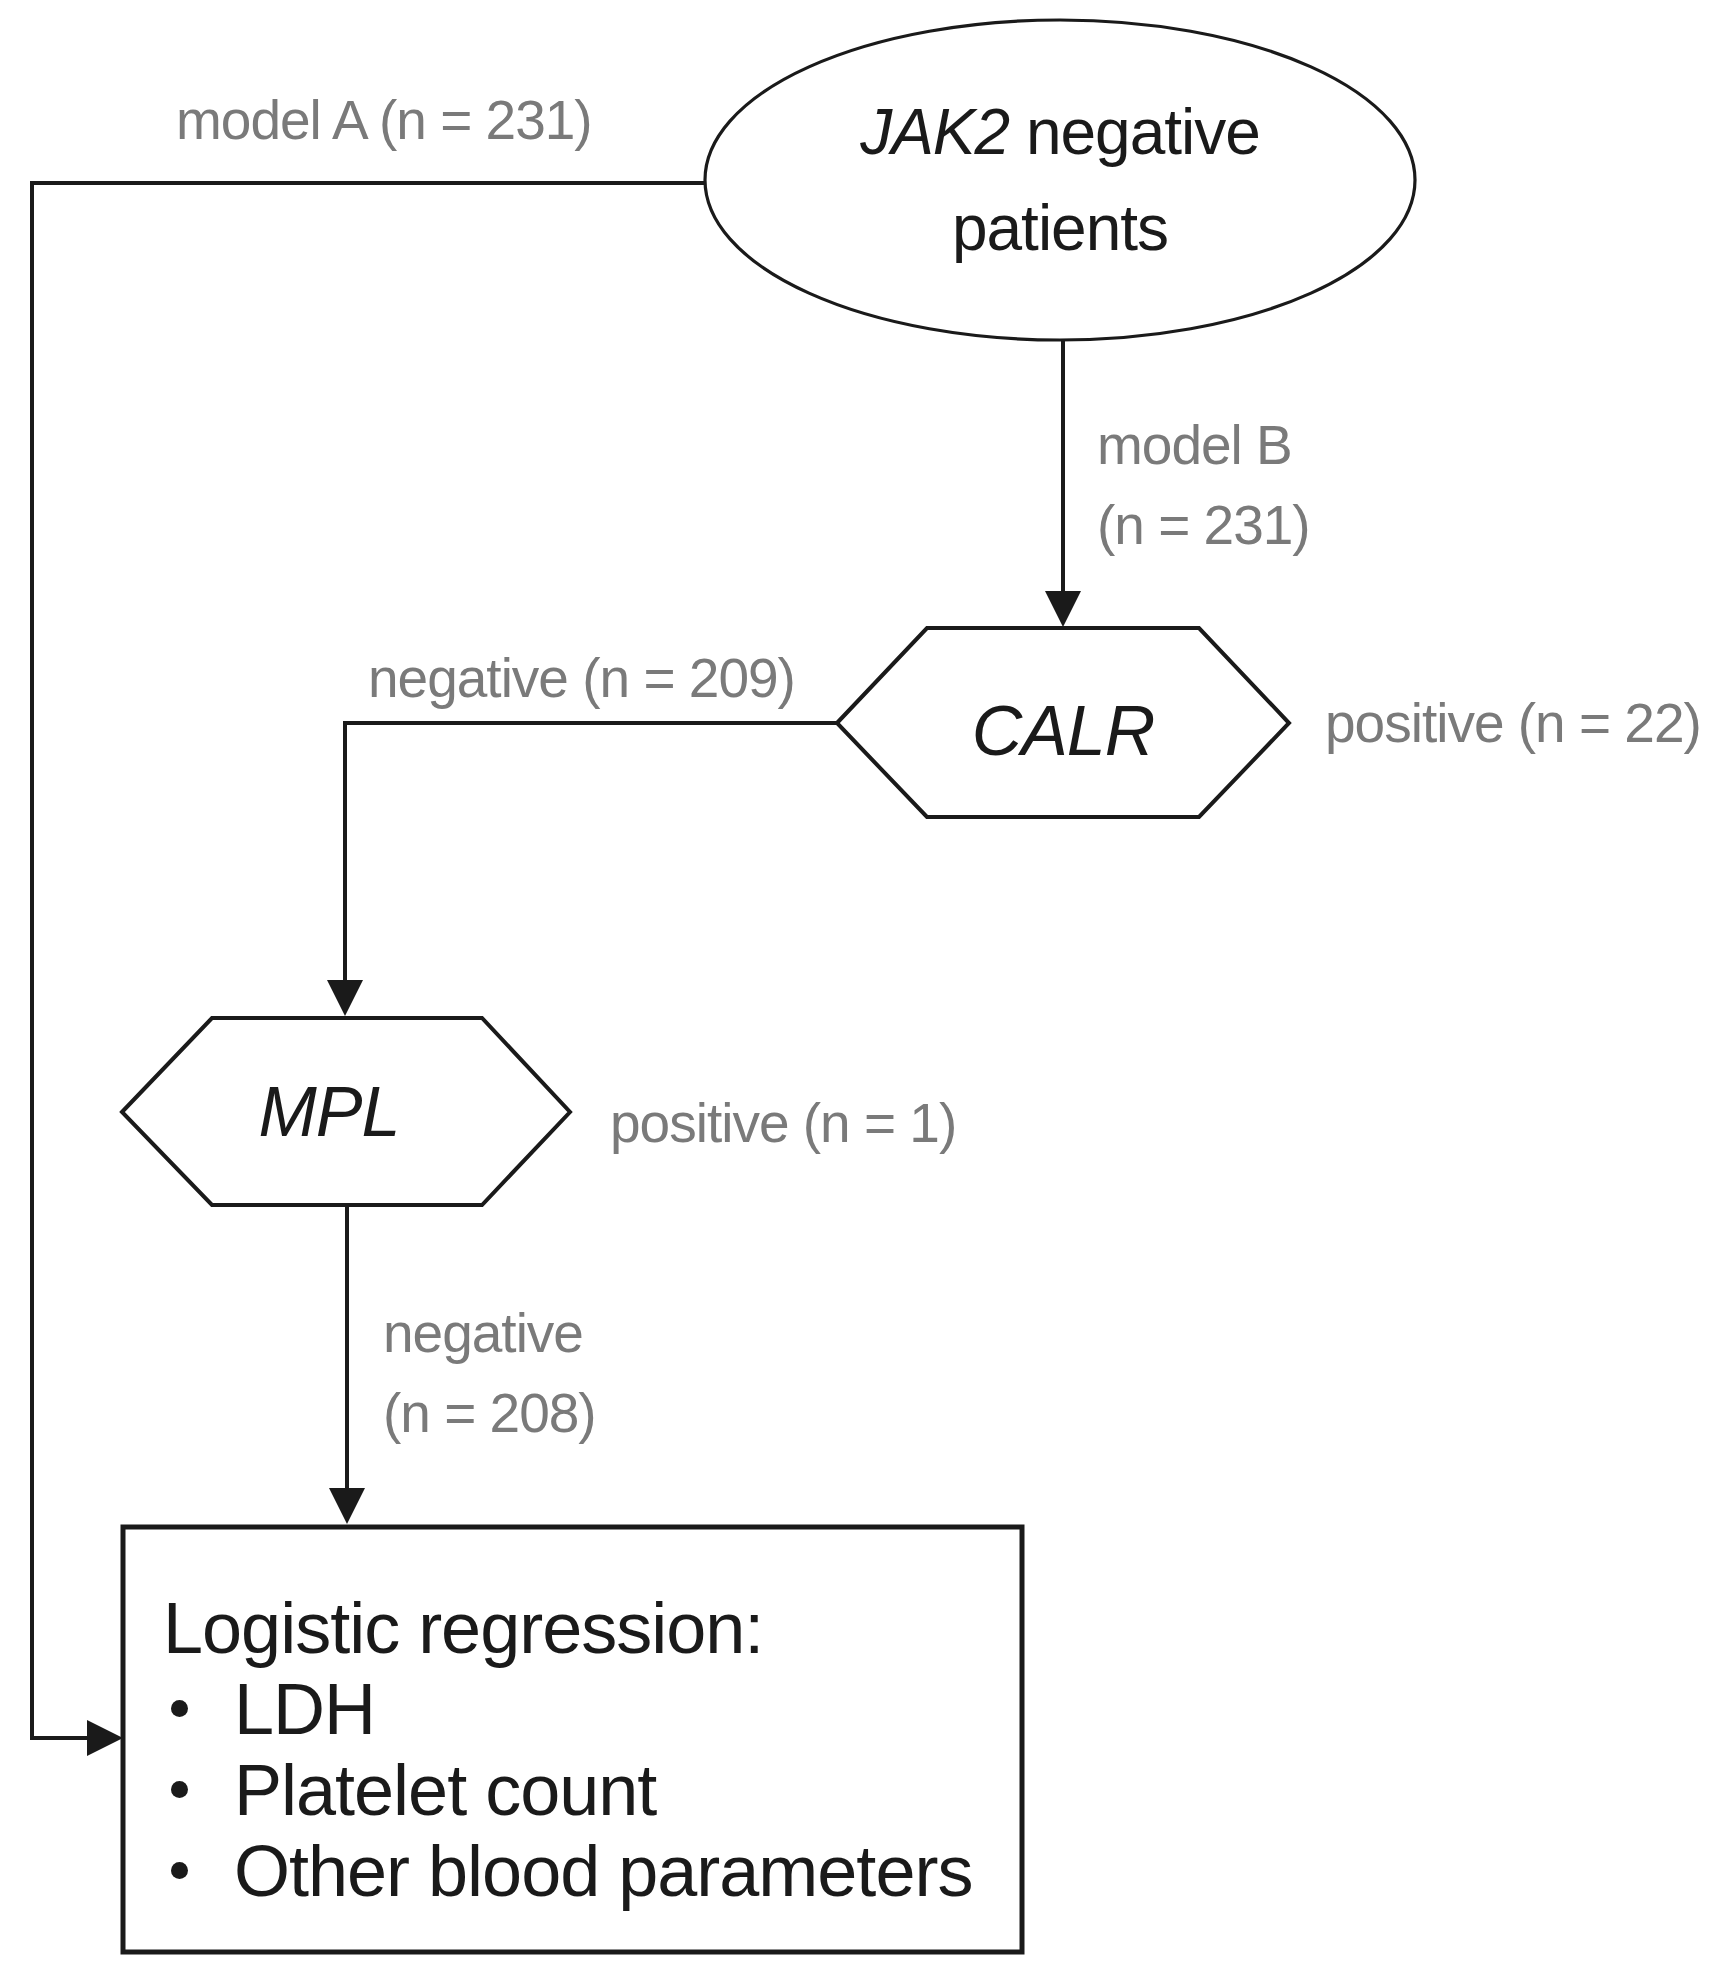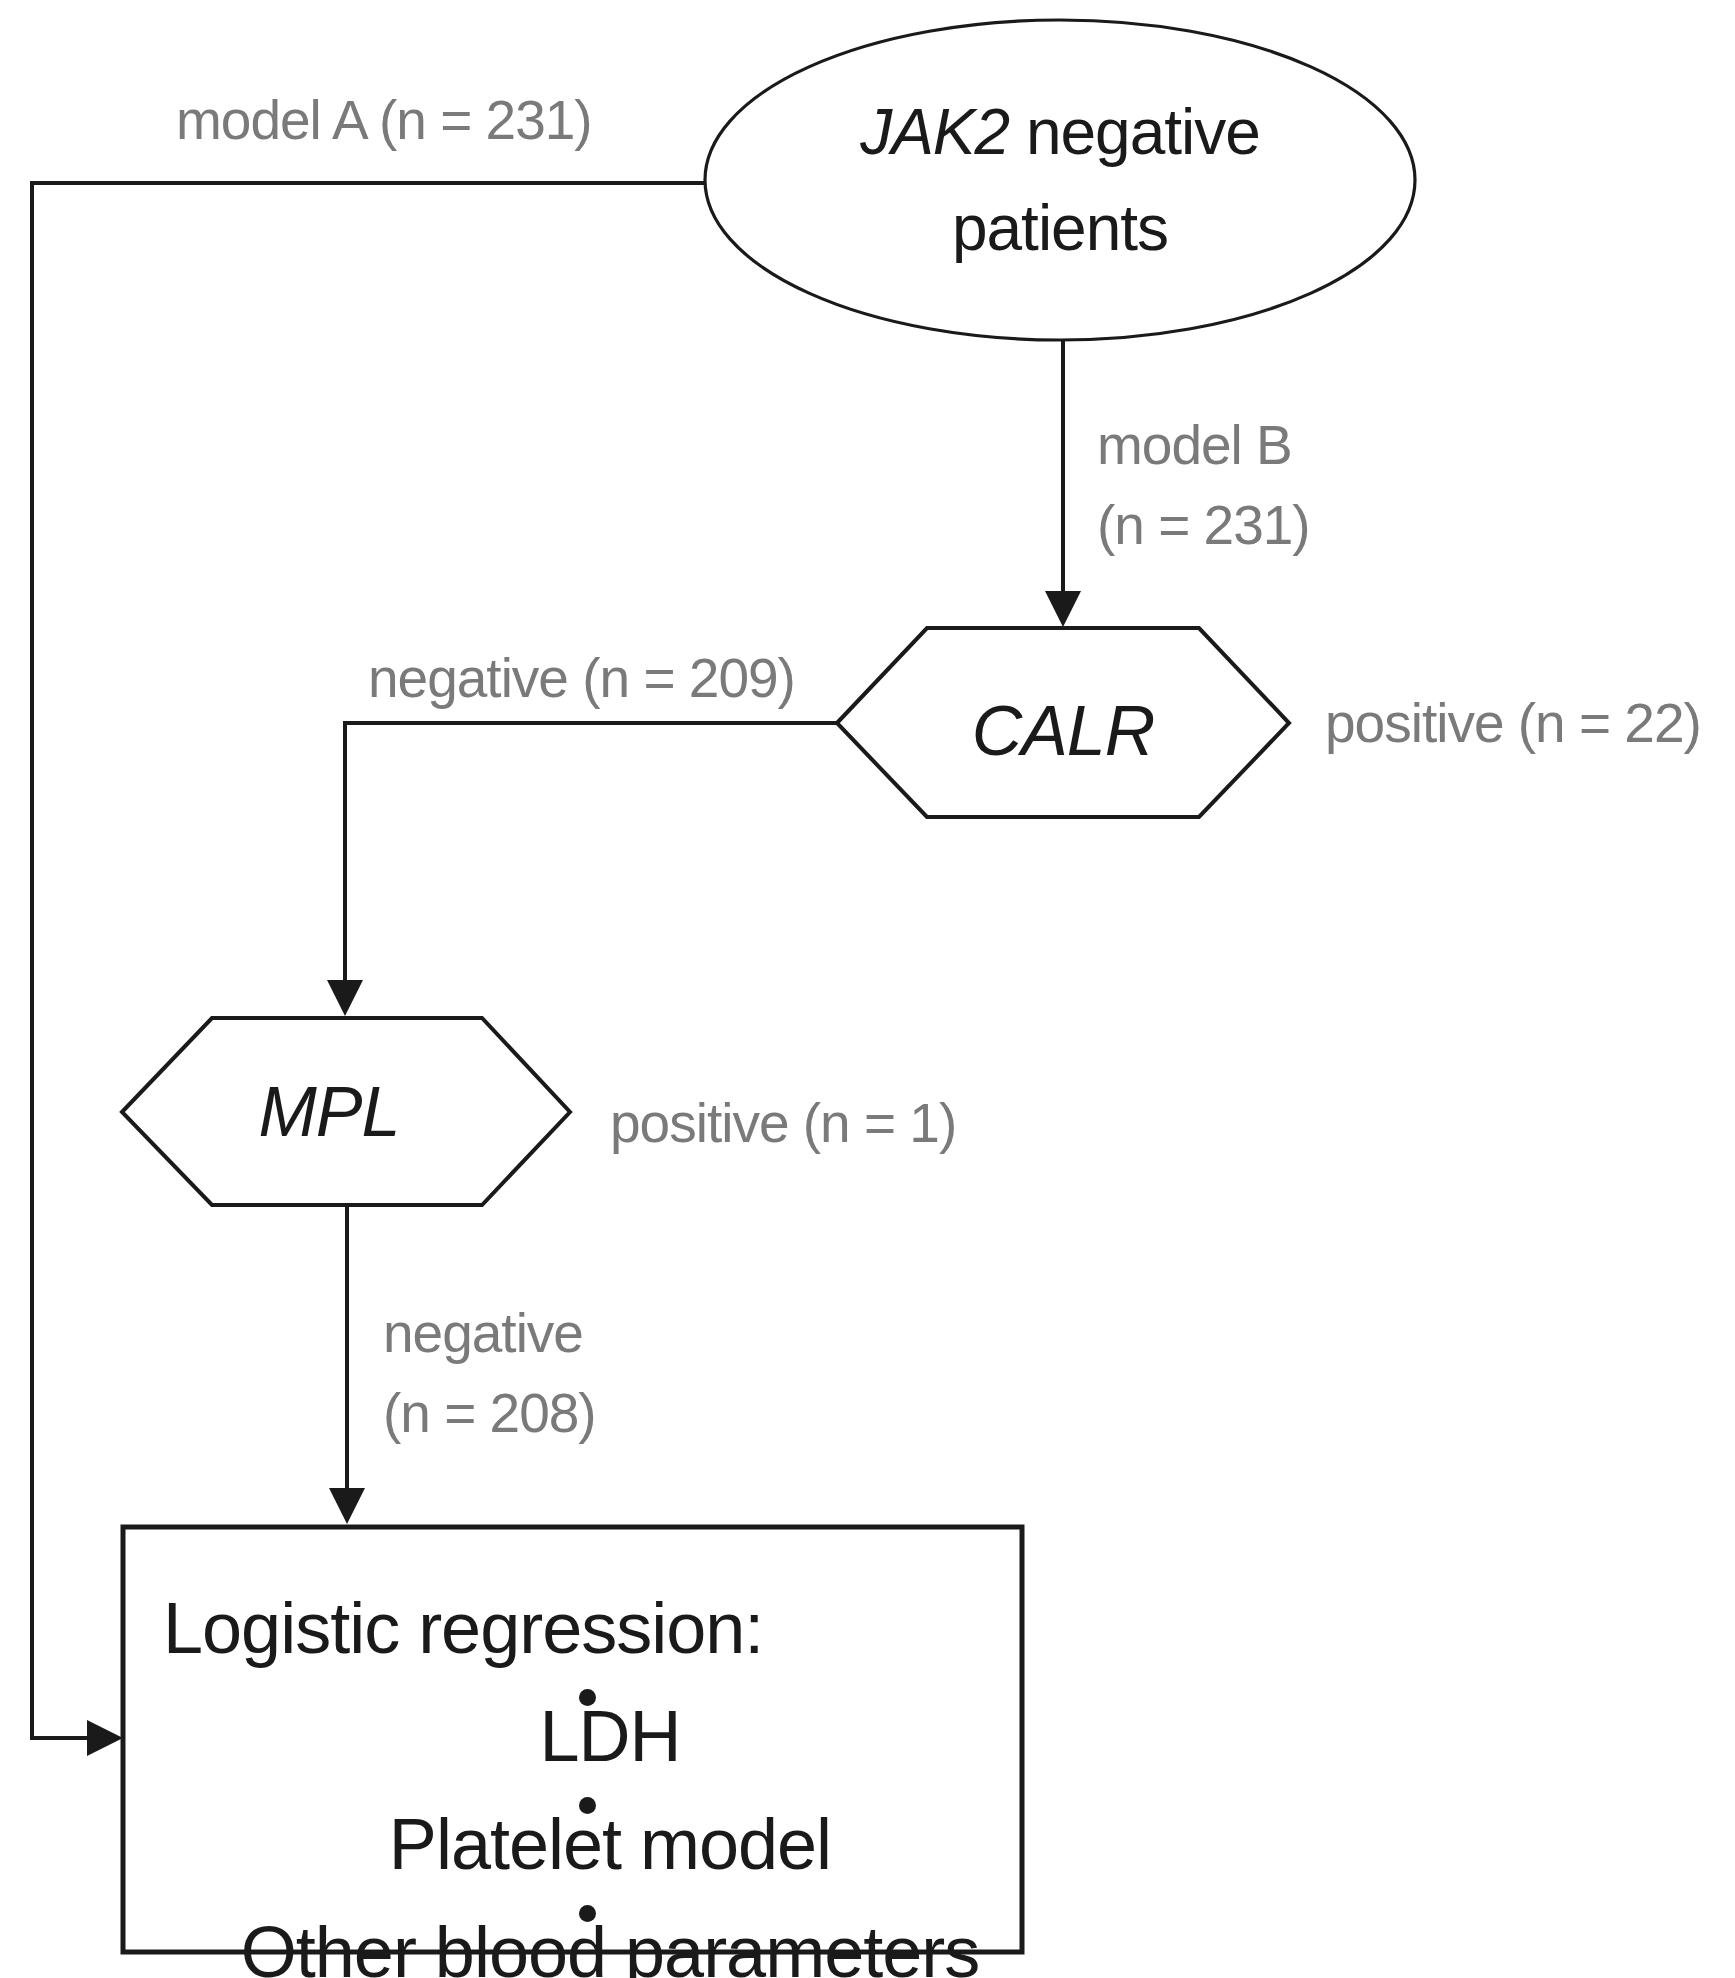--- a/index.html
+++ b/index.html
@@ -54,25 +54,24 @@
     position:absolute;
     left:163px;top:1598px;
     width:840px;
     color:var(--line);
     font-size:72px;
     letter-spacing:-1px;
   }
   .regression-title{line-height:60px;}
   .bullet-row{
     display:flex;
-    align-items:center;
-    margin-top:10px;
+    align-items:flex-start;
+    margin-top:21px;
     padding-left:8px;
     line-height:60px;
-    flex-direction:column;
   }
   .bullet-dot{
     flex:0 0 auto;
     width:17px;height:17px;
     border-radius:50%;
     background:var(--line);
     margin-top:21px;
   }
   .bullet-text{margin-left:46px;}
 </style>
@@ -128,21 +127,21 @@
   </div>
 
   <div class="regression-content">
     <div class="regression-title">Logistic regression:</div>
     <div class="bullet-row">
       <span class="bullet-dot"></span>
       <span class="bullet-text">LDH</span>
     </div>
     <div class="bullet-row">
       <span class="bullet-dot"></span>
-      <span class="bullet-text">Platelet model</span>
+      <span class="bullet-text">Platelet count</span>
     </div>
     <div class="bullet-row">
       <span class="bullet-dot"></span>
       <span class="bullet-text">Other blood parameters</span>
     </div>
   </div>
 
 </div>
 
 </body></html>

